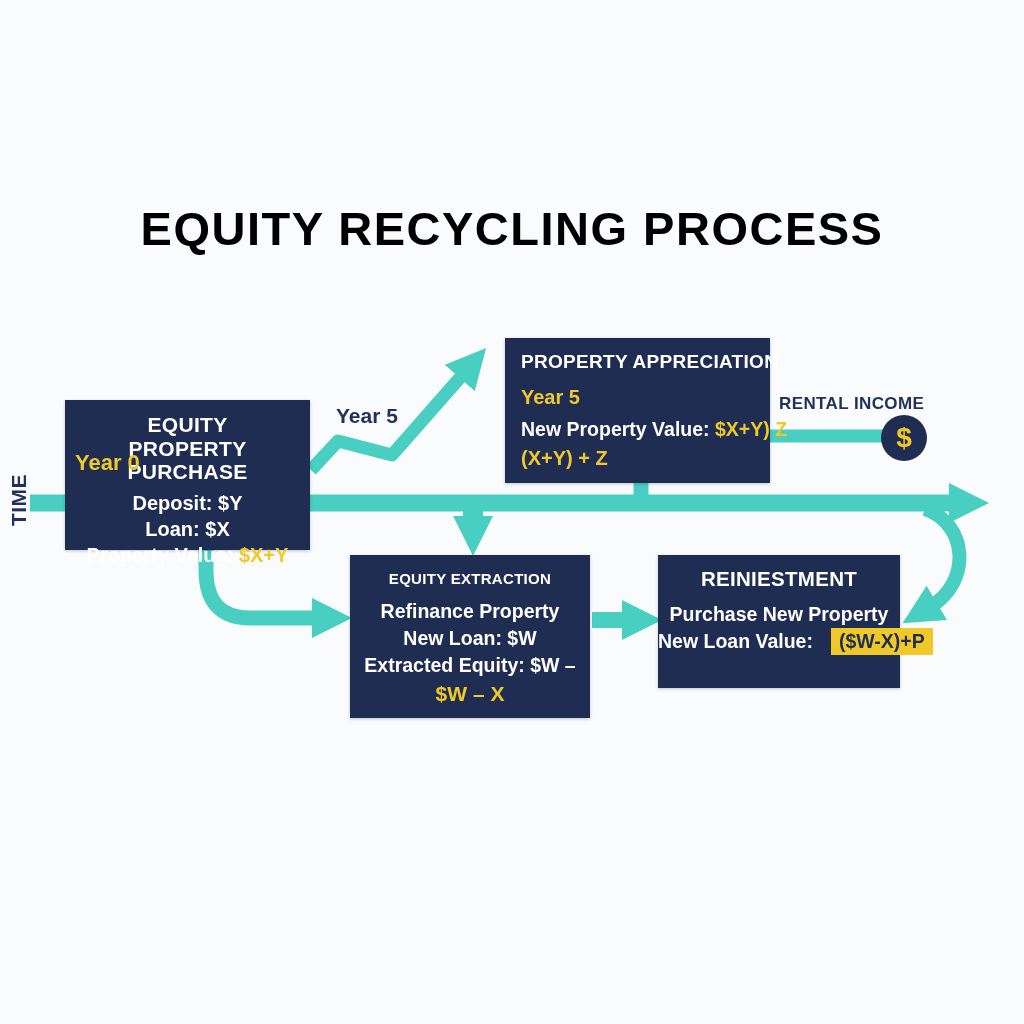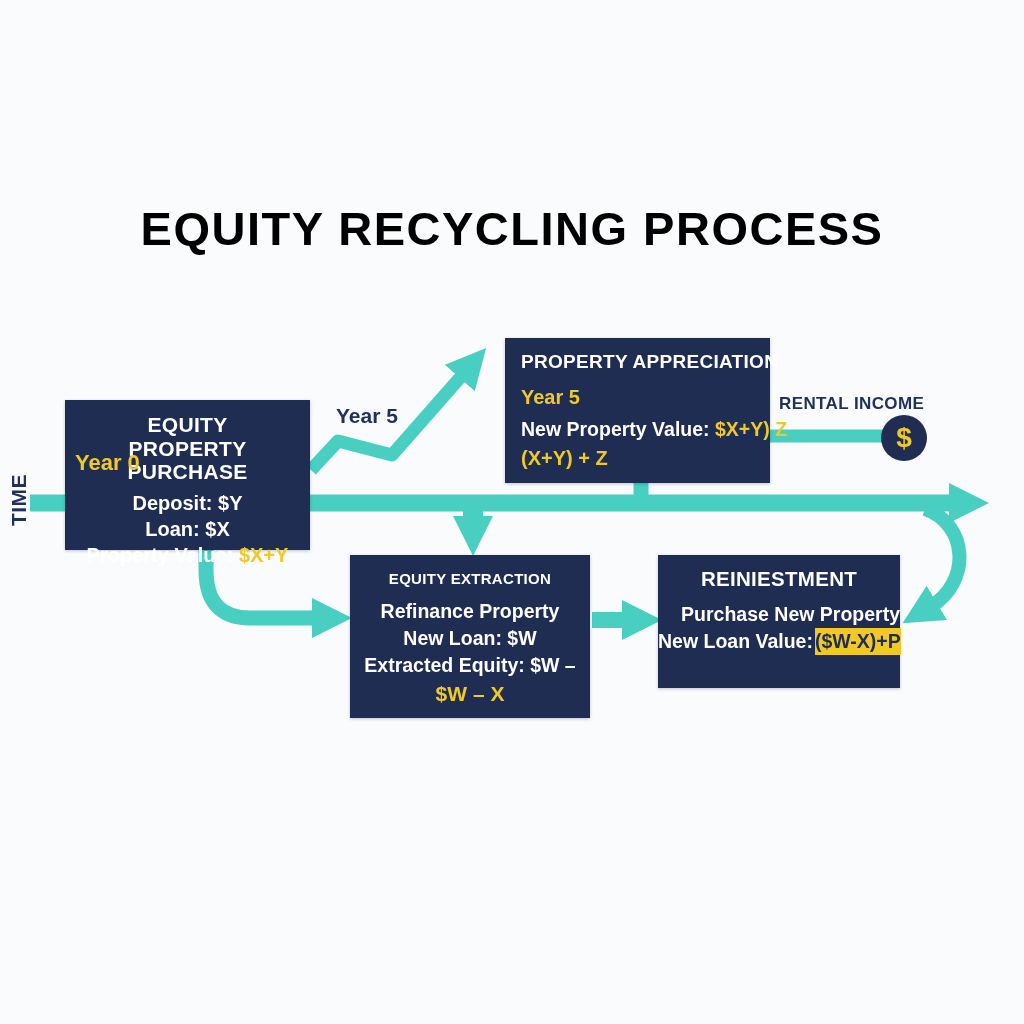--- a/index.html
+++ b/index.html
@@ -35,24 +35,24 @@
   .b-appreciation .bx-line{ font-size:19.5px; font-weight:700; margin-top:9px; white-space:nowrap; }
   .b-appreciation .bx-formula{ font-size:20px; font-weight:800; margin-top:6px; }
   
   .b-extraction{ left:350px; top:555px; width:240px; height:163px; text-align:center; padding-top:15px; }
   .b-extraction .bx-title{ font-size:15px; margin-bottom:11px; }
   .b-extraction .bx-line{ font-size:19.5px; font-weight:700; line-height:27px; white-space:nowrap; }
   .b-extraction .bx-formula{ font-size:21px; font-weight:800; line-height:29px; }
   
   .b-reinvest{ left:658px; top:555px; width:242px; height:133px; text-align:center; padding-top:12px; }
   .b-reinvest .bx-title{ font-size:20.5px; margin-bottom:10px; }
-  .b-reinvest .bx-line{ font-size:19.5px; font-weight:700; line-height:27px; white-space:nowrap;text-align:right; }
+  .b-reinvest .bx-line{ font-size:19.5px; font-weight:700; line-height:27px; white-space:nowrap; }
   .formula-chip{
     display:inline-block; background:#f0c929; color:#1f2d52;
-    font-weight:800; padding:0 0; margin-left:2px;
+    font-weight:800; padding:0 8px; margin-left:18px;
   }
   
   .time-label{ left:-11px; top:488px; width:60px; height:24px; text-align:center;
     font-size:21px; letter-spacing:.5px; transform:rotate(-90deg); }
   .year5-label{ left:336px; top:404px; font-size:21px; }
   .rental-label{ left:779px; top:394px; font-size:17px; letter-spacing:.4px; }
   .dollar-badge{
     position:absolute; z-index:2; left:881px; top:415px; width:46px; height:46px;
     background:#1f2d52; border-radius:50%; display:flex; align-items:center; justify-content:center;
   }

